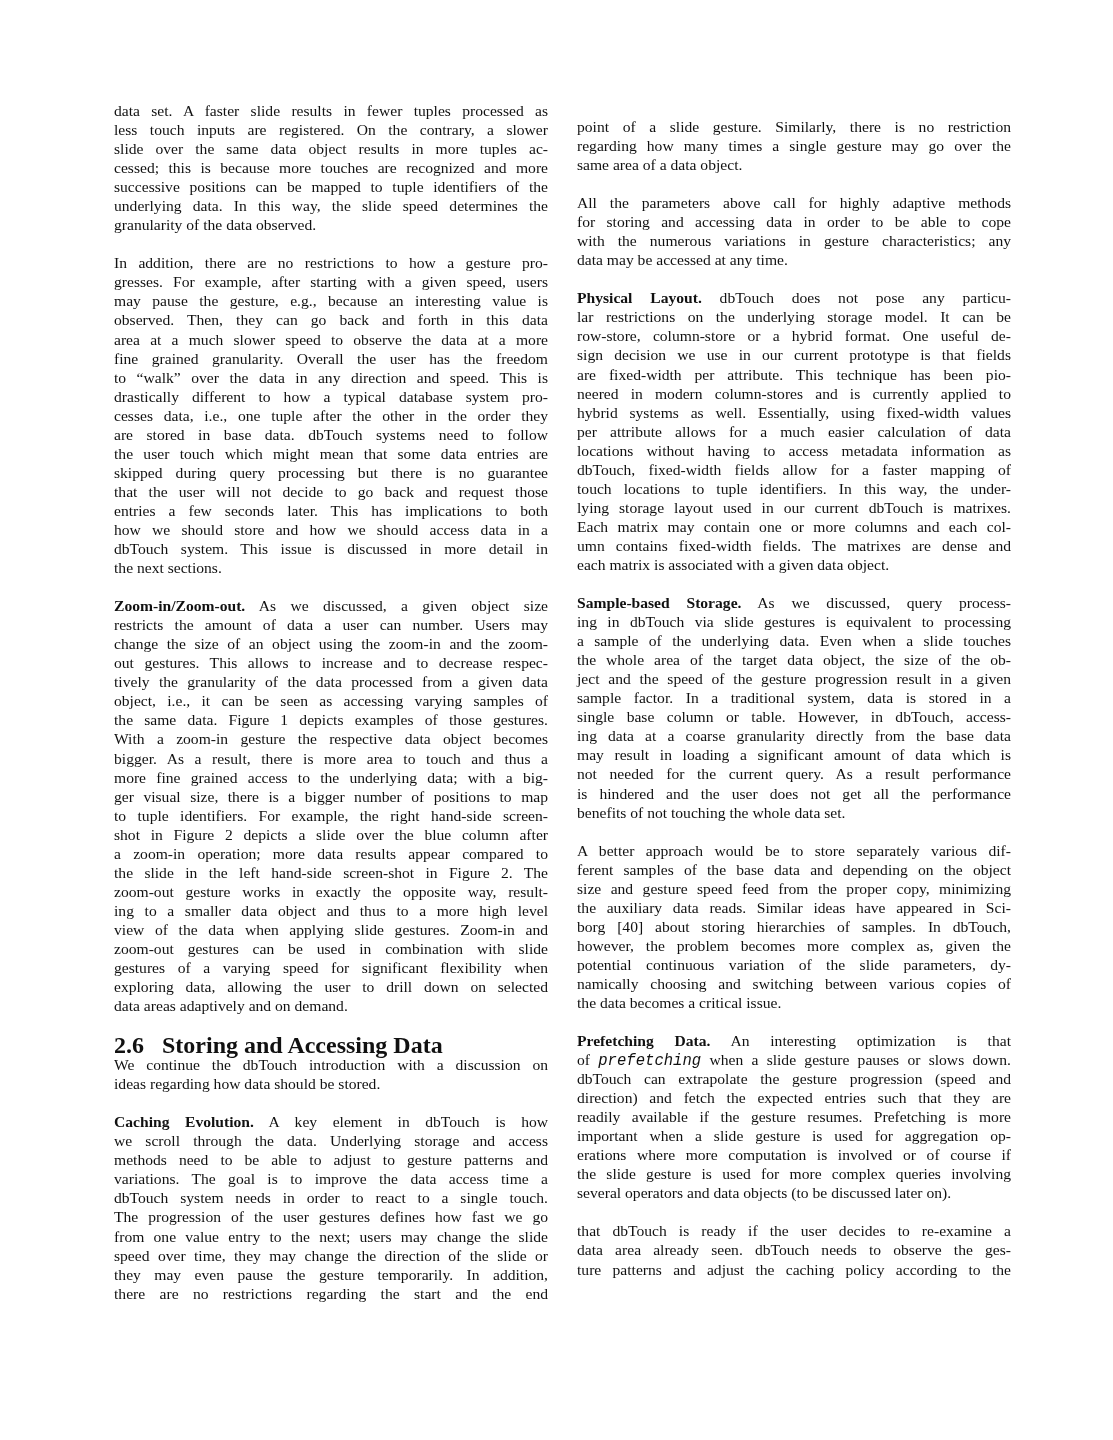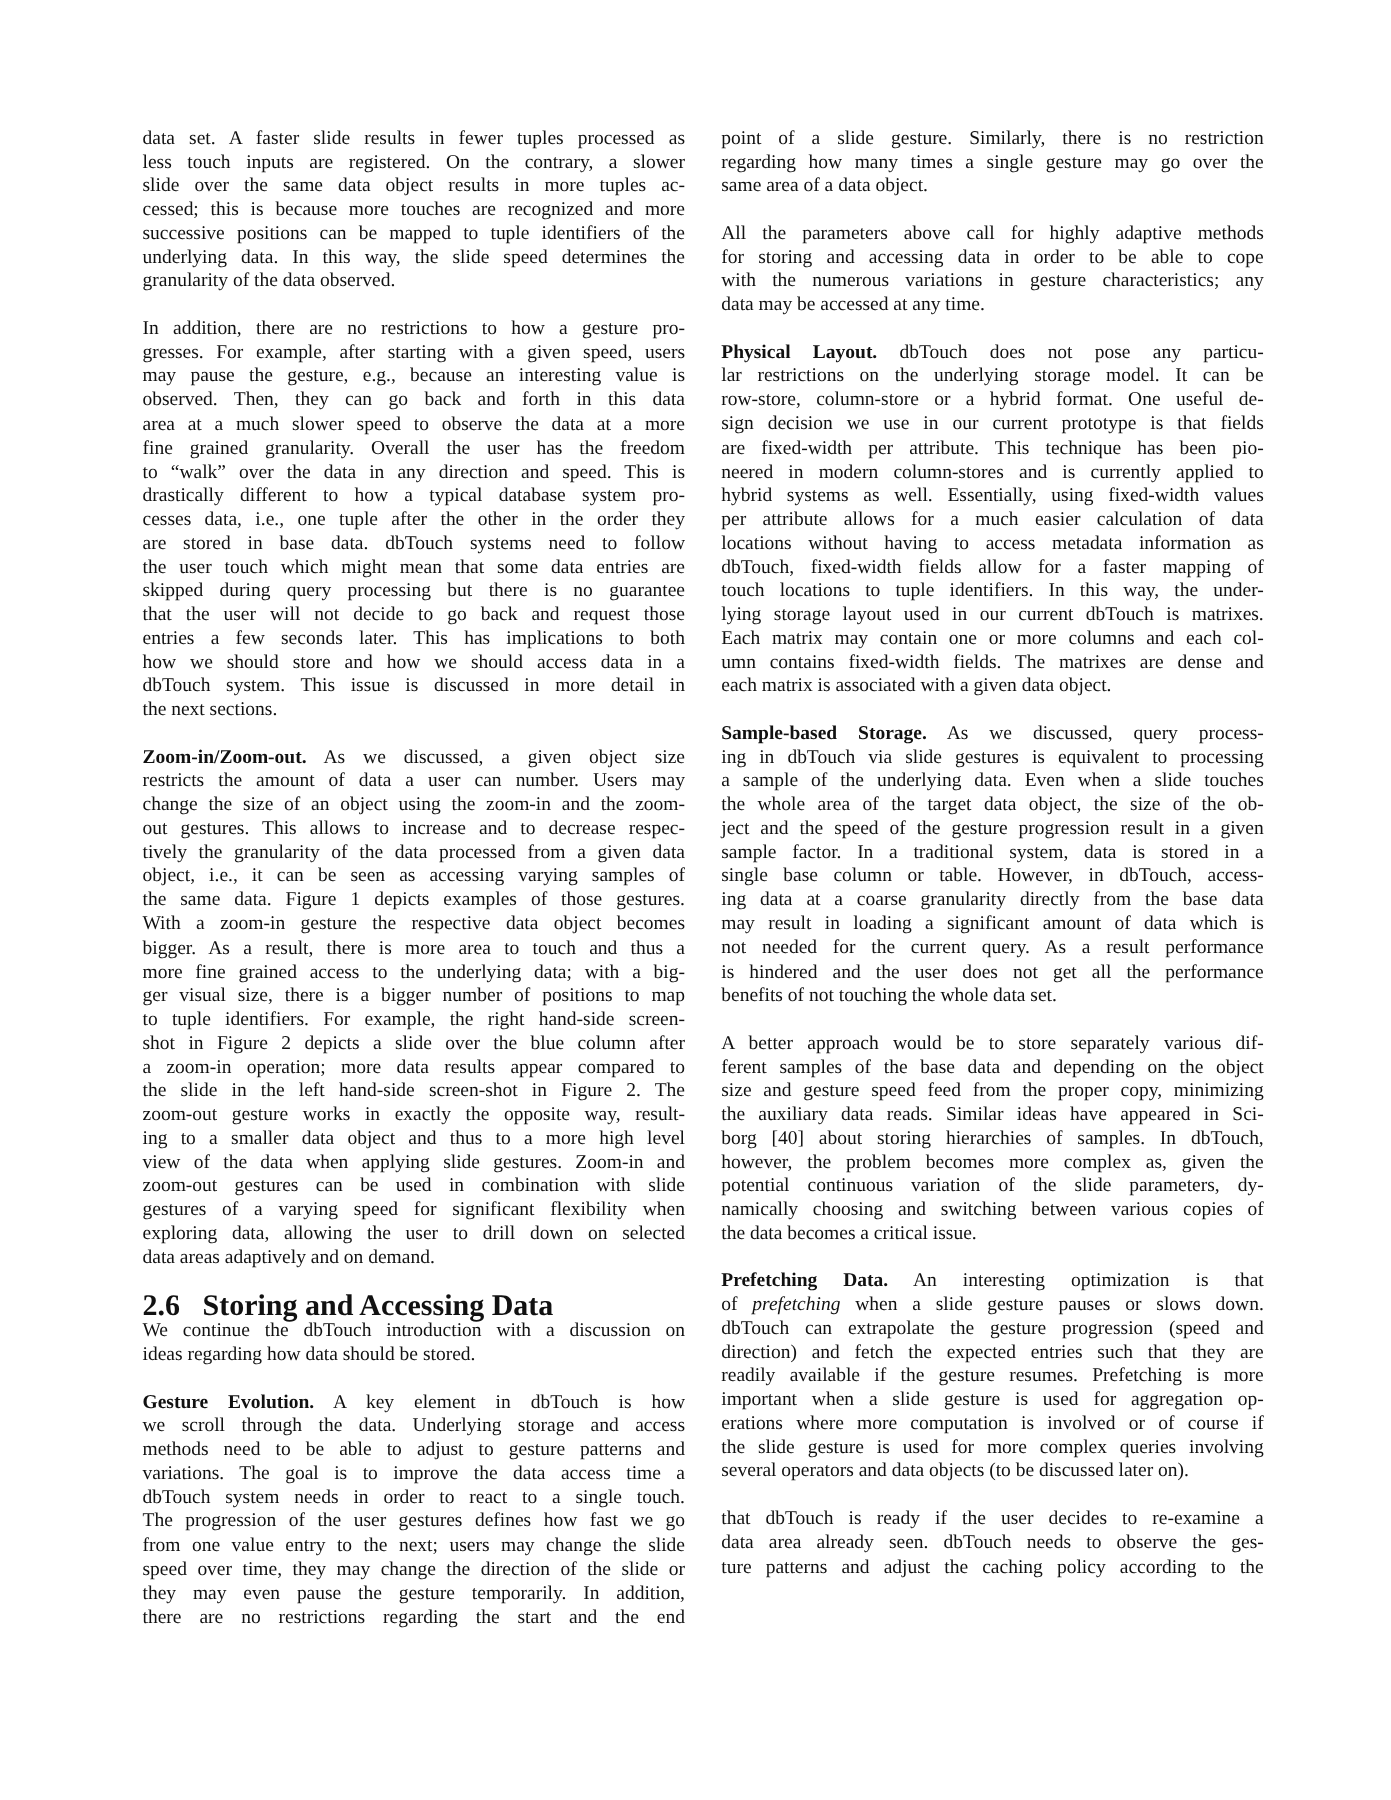--- a/index.html
+++ b/index.html
@@ -1,25 +1,25 @@
 <!DOCTYPE html>
 <html><head>
 <meta charset="utf-8">
 <style>
   html, body { margin: 0; padding: 0; background: #ffffff; }
   body { width: 1113px; height: 1440px; position: relative; overflow: hidden;
          font-family: "Liberation Serif", "DejaVu Serif", serif; color: #111; }
   .col { position: absolute; top: 101px; width: 434px; font-size: 15.6px; line-height: 19.05px; }
   .col-left { left: 98px; margin-left: 16px; }
-  .col-right { left: 577px; }
+  .col-right { left: 577px; margin-top: 16px; }
   .para { margin: 0 0 19px 0; }
   .line { display: block; text-align: justify; text-align-last: justify; white-space: nowrap; overflow: visible; height: 19.05px; }
   .line.last { text-align-last: left; }
   .run-head { font-weight: bold; }
-  .em { font-style: italic; }
+  .em { font-style: italic; font-family: Liberation Mono, monospace; }
   .section-heading { font-weight: bold; font-size: 24px; line-height: 22px; margin: 0; padding-top: 0; }
   .section-heading .num { display: inline-block; width: 48px; }
 </style>
 </head>
 <body>
 
 <div class="col col-left">
   <div class="para">
     <span class="line">data set.  A faster slide results in fewer tuples processed as</span>
     <span class="line">less touch inputs are registered.  On the contrary, a slower</span>
@@ -78,21 +78,21 @@
   <h2 class="section-heading" style="margin-top:2px;">
     <span class="num">2.6</span><span>Storing and Accessing Data</span>
   </h2>
 
   <div class="para" style="margin-top:-1px;">
     <span class="line">We continue the dbTouch introduction with a discussion on</span>
     <span class="line last">ideas regarding how data should be stored.</span>
   </div>
 
   <div class="para">
-    <span class="line"><b class="run-head">Gesture Evolution.</b><span>  A key element in dbTouch is how</span></span>
+    <span class="line"><b class="run-head">Caching Evolution.</b><span>  A key element in dbTouch is how</span></span>
     <span class="line">we scroll through the data.  Underlying storage and access</span>
     <span class="line">methods need to be able to adjust to gesture patterns and</span>
     <span class="line">variations.  The goal is to improve the data access time a</span>
     <span class="line">dbTouch system needs in order to react to a single touch.</span>
     <span class="line">The progression of the user gestures defines how fast we go</span>
     <span class="line">from one value entry to the next; users may change the slide</span>
     <span class="line">speed over time, they may change the direction of the slide or</span>
     <span class="line">they may even pause the gesture temporarily.  In addition,</span>
     <span class="line">there are no restrictions regarding the start and the end</span>
   </div>

